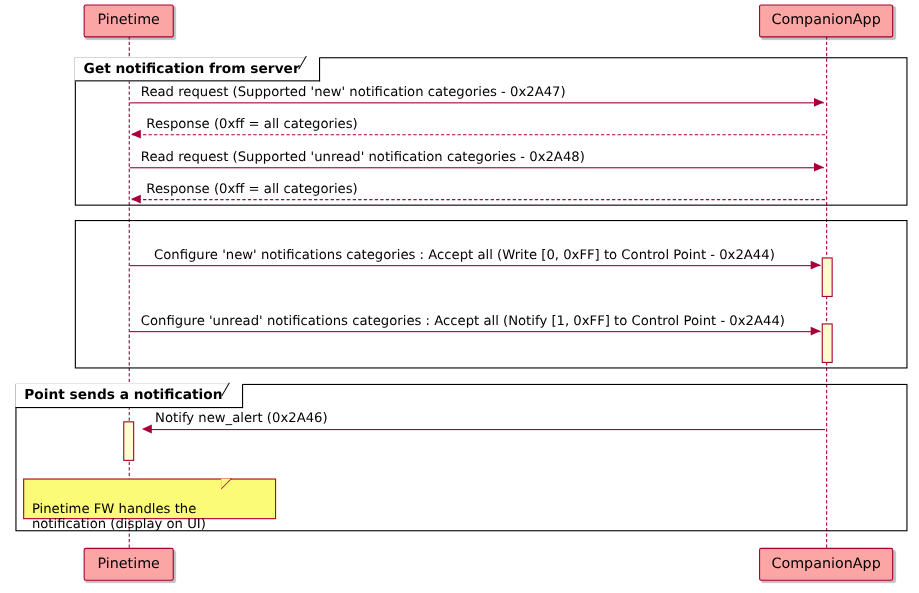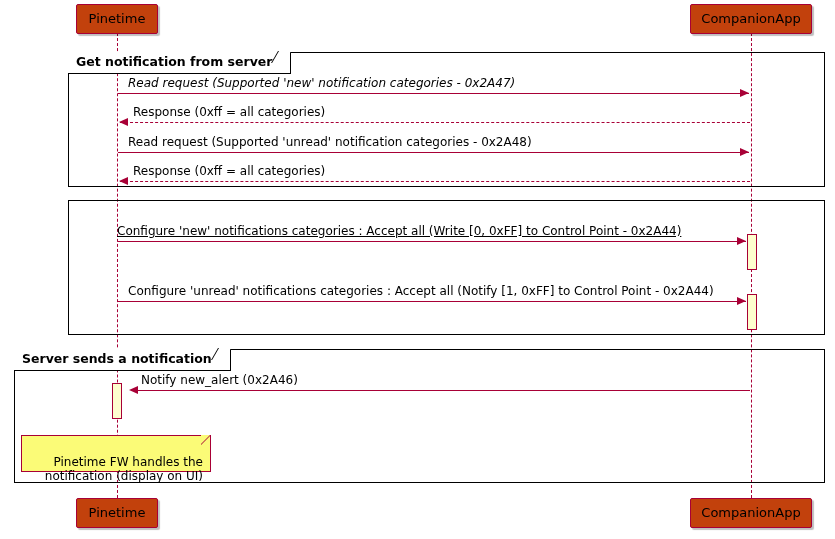--- a/index.html
+++ b/index.html
@@ -14,21 +14,21 @@
     position: relative;
     width: 835px;
     height: 539px;
     background: #ffffff;
     overflow: hidden;
   }
   
   .participant {
     position: absolute;
     box-sizing: border-box;
-    background: #c2410c;
+    background: #fca5a5;
     border: 1px solid #A80036;
     border-radius: 2px;
     color: #000000;
     font-size: 13px;
     line-height: 13px;
     text-align: center;
     padding: 7px 10px 8px 10px;
     white-space: nowrap;
     box-shadow: 2px 2px 1px rgba(0,0,0,0.25);
   }
@@ -150,57 +150,57 @@
     <span>CompanionApp</span>
   </div>
 
   <div class="group" style="left:68px; top:52px; width:757px; height:135px;"></div>
   <div class="group-label" style="left:68px; top:52px;">
     <span>Get notification from server</span>
   </div>
 
   <div class="msg-line" style="left:118px; top:93px; width:631px;"></div>
   <div class="arrow-head right" style="left:740px; top:89px;"></div>
-  <div class="msg-label" style="left:128px; top:77px;font-style:italic;">Read request (Supported 'new' notification categories - 0x2A47)</div>
+  <div class="msg-label" style="left:128px; top:77px;">Read request (Supported 'new' notification categories - 0x2A47)</div>
 
   <div class="msg-line dotted" style="left:120px; top:122px; width:630px;"></div>
   <div class="arrow-head left" style="left:119px; top:118px;"></div>
   <div class="msg-label" style="left:133px; top:106px;">Response (0xff = all categories)</div>
 
   <div class="msg-line" style="left:118px; top:152px; width:631px;"></div>
   <div class="arrow-head right" style="left:740px; top:148px;"></div>
   <div class="msg-label" style="left:128px; top:136px;">Read request (Supported 'unread' notification categories - 0x2A48)</div>
 
   <div class="msg-line dotted" style="left:120px; top:181px; width:630px;"></div>
   <div class="arrow-head left" style="left:119px; top:177px;"></div>
   <div class="msg-label" style="left:133px; top:165px;">Response (0xff = all categories)</div>
 
   <div class="group" style="left:68px; top:200px; width:757px; height:135px;"></div>
 
   <div class="msg-line" style="left:118px; top:241px; width:628px;"></div>
   <div class="arrow-head right" style="left:737px; top:237px;"></div>
-  <div class="msg-label" style="left:117px; top:225px;text-decoration:underline;">Configure 'new' notifications categories : Accept all (Write [0, 0xFF] to Control Point - 0x2A44)</div>
+  <div class="msg-label" style="left:140px; top:225px;">Configure 'new' notifications categories : Accept all (Write [0, 0xFF] to Control Point - 0x2A44)</div>
   <div class="activation" style="left:747px; top:234px; height:36px;"></div>
 
   <div class="msg-line" style="left:118px; top:301px; width:628px;"></div>
   <div class="arrow-head right" style="left:737px; top:297px;"></div>
   <div class="msg-label" style="left:128px; top:285px;">Configure 'unread' notifications categories : Accept all (Notify [1, 0xFF] to Control Point - 0x2A44)</div>
   <div class="activation" style="left:747px; top:294px; height:36px;"></div>
 
   <div class="group" style="left:14px; top:349px; width:811px; height:134px;"></div>
   <div class="group-label" style="left:14px; top:349px;">
-    <span>Server sends a notification</span>
+    <span>Point sends a notification</span>
   </div>
 
   <div class="msg-line" style="left:131px; top:390px; width:619px;"></div>
   <div class="arrow-head left" style="left:129px; top:386px;"></div>
   <div class="msg-label" style="left:141px; top:374px;text-align:right;">Notify new_alert (0x2A46)</div>
   <div class="activation" style="left:112px; top:383px; height:36px;"></div>
 
-  <div class="note" style="left:21px; top:435px; width:190px; height:37px;text-align:right;">
+  <div class="note" style="left:21px; top:435px; width:230px; height:37px;">
     <span>Pinetime FW handles the
 notification (display on UI)</span>
   </div>
   <div class="note-fold" style="left:201px; top:435px;"></div>
   <div class="note-fold-inner" style="left:201px; top:435px;"></div>
 
   <div class="participant" style="left:76px; top:498px; width:82px;">
     <span>Pinetime</span>
   </div>
   <div class="participant" style="left:690px; top:498px; width:122px;">

